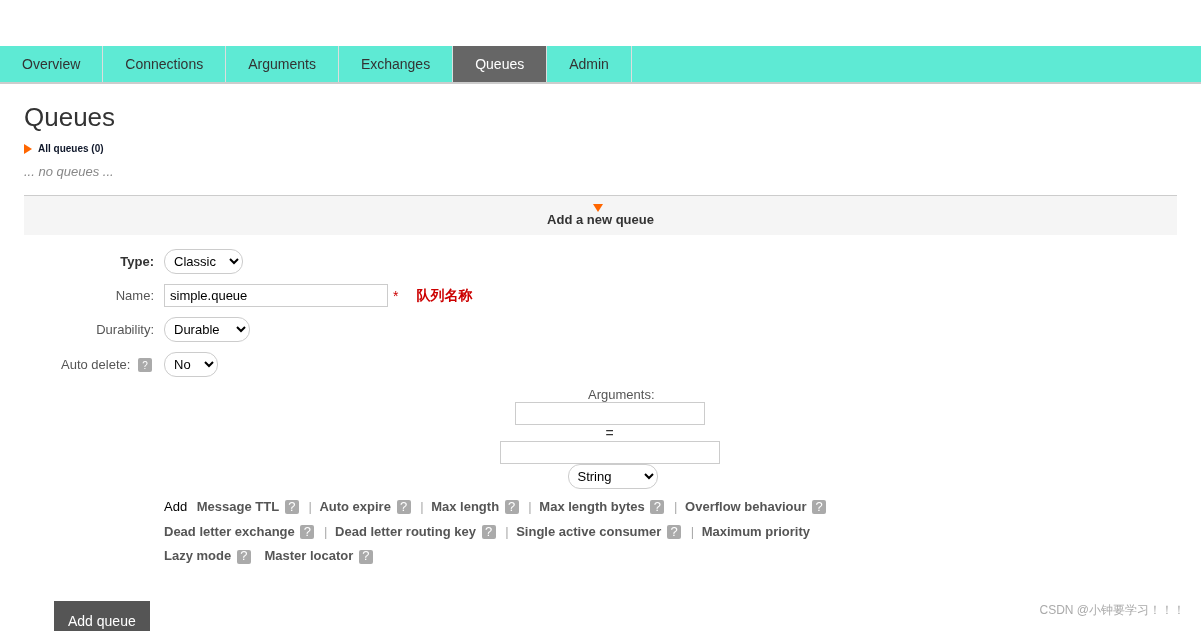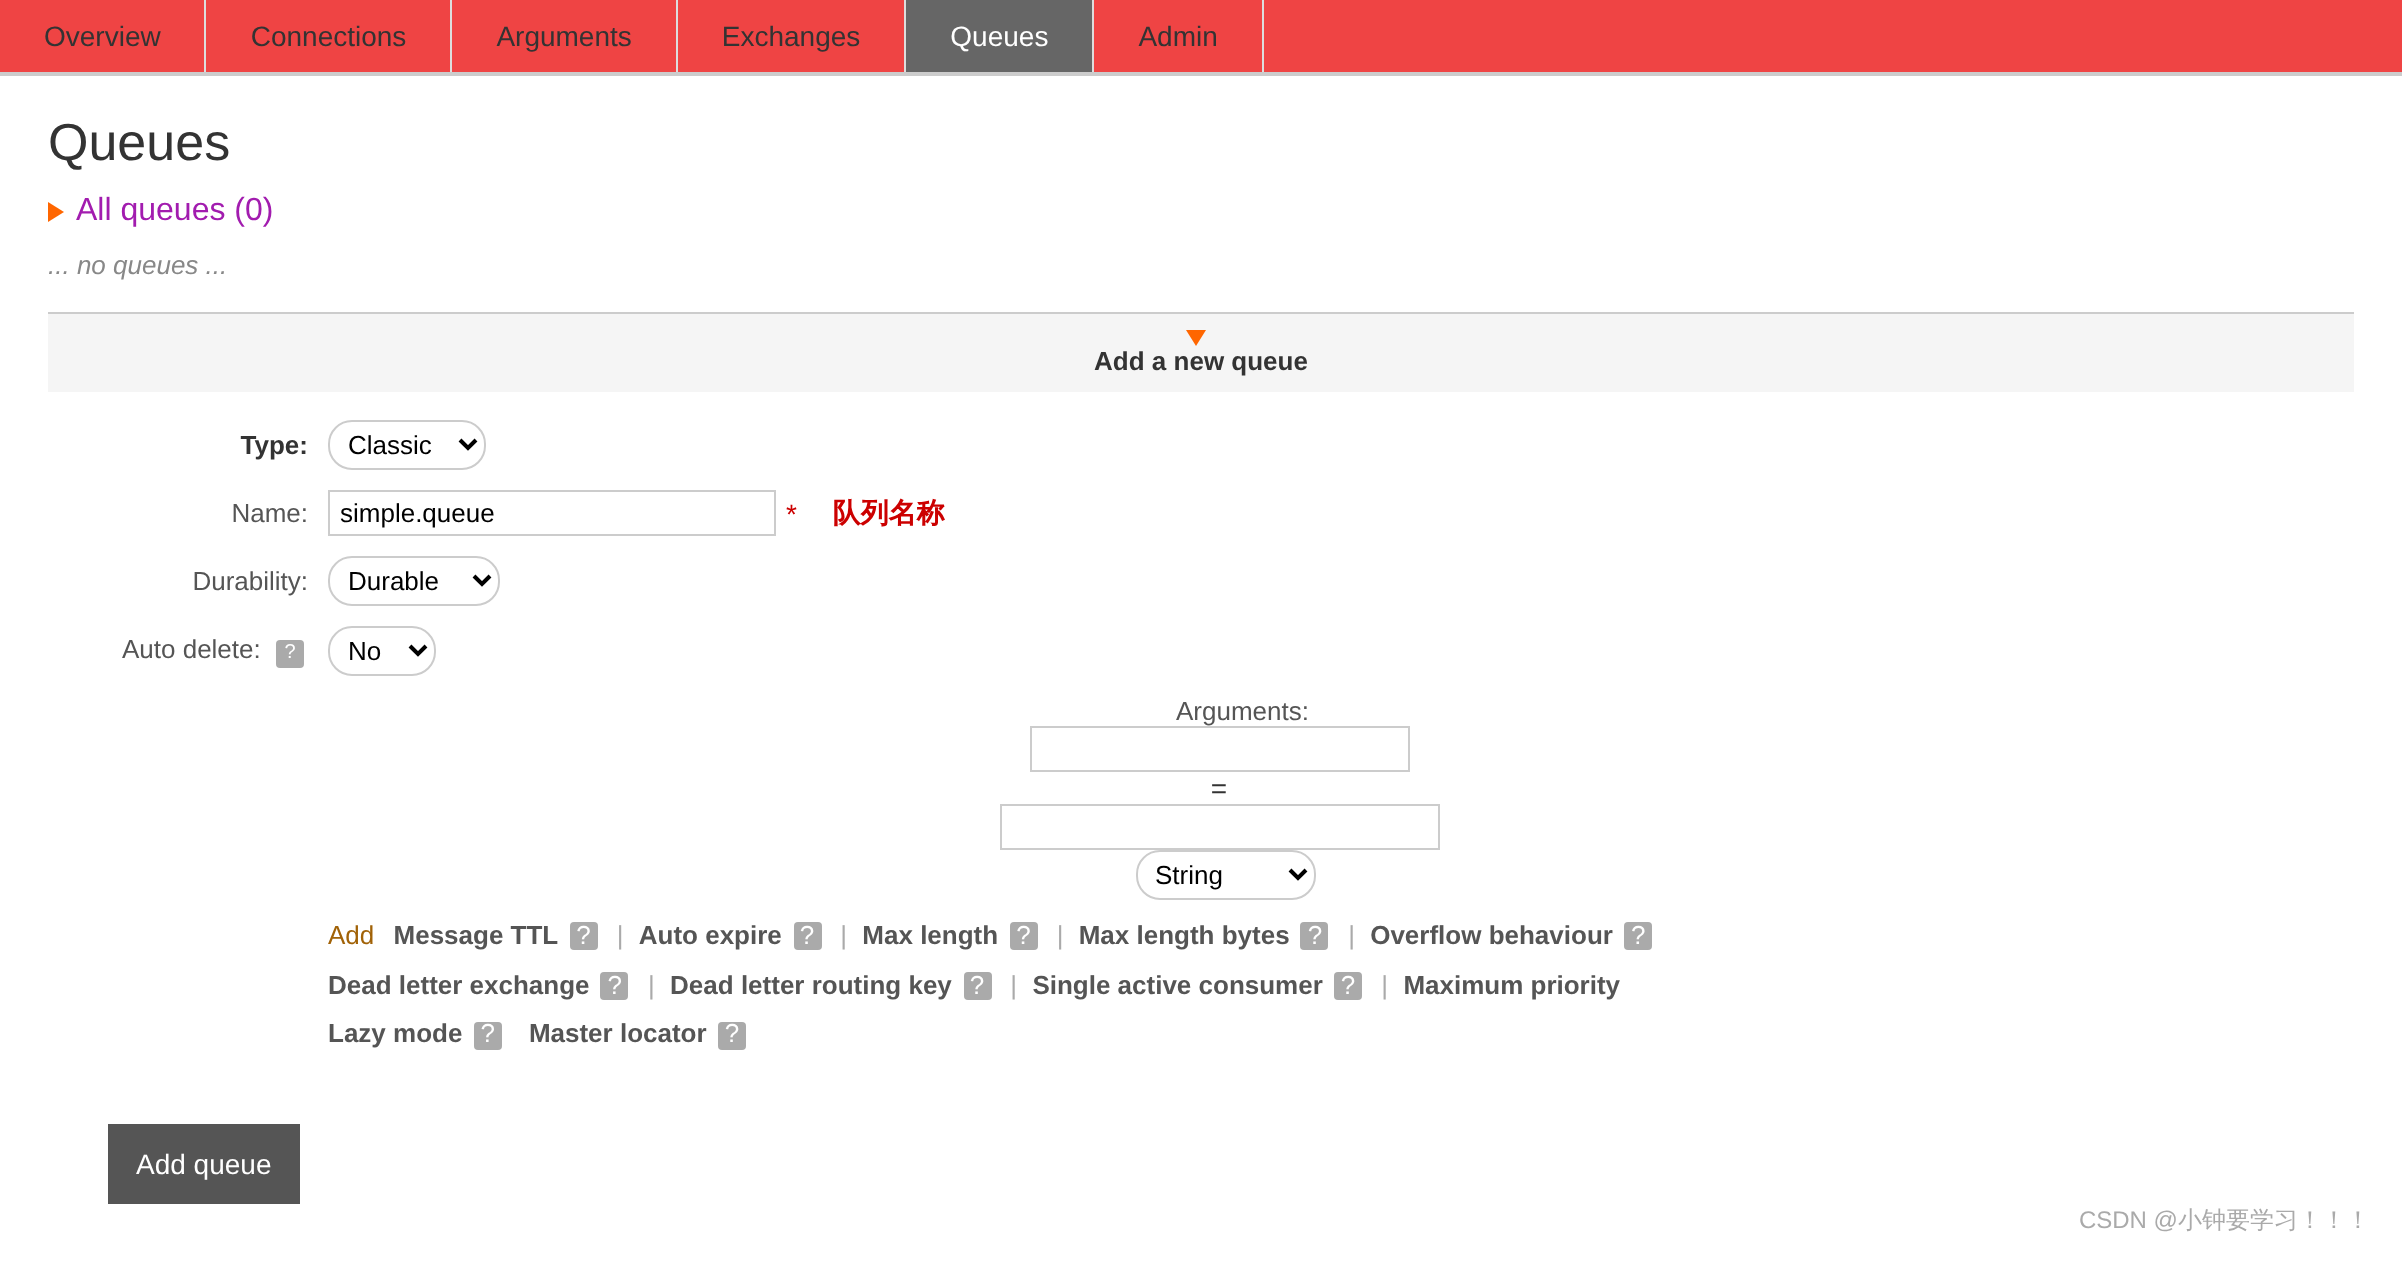--- a/index.html
+++ b/index.html
@@ -2,21 +2,22 @@
 <html><head>
   <meta charset="utf-8">
   <style>
     * { box-sizing: border-box; margin: 0; padding: 0; }
     body { font-family: Arial, sans-serif; font-size: 13px; color: #333; background: #fff; }
 
     
     .top-nav {
       display: flex;
       border-bottom: 2px solid #ccc;
-      background: #ef4444;
+      background: #5eead4;
+      margin-top: 46px;
     }
     .top-nav a {
       display: block;
       padding: 10px 22px;
       text-decoration: none;
       color: #333;
       font-size: 14px;
       border-right: 1px solid #ddd;
     }
     .top-nav a.active {
@@ -36,23 +37,23 @@
       margin-bottom: 10px;
     }
 
     .all-queues-section {
       margin-bottom: 8px;
     }
     .all-queues-toggle {
       display: flex;
       align-items: center;
       cursor: pointer;
-      font-weight: normal;
-      font-size: 16px;
-      color: #a21caf;
+      font-weight: bold;
+      font-size: 10px;
+      color: #0f172a;
     }
     .triangle-right {
       width: 0; height: 0;
       border-top: 5px solid transparent;
       border-bottom: 5px solid transparent;
       border-left: 8px solid #f60;
       margin-right: 6px;
     }
 
     .no-queues {
@@ -152,21 +153,21 @@
     }
     .arguments-value-input {
       width: 220px;
     }
     .type-select {
       margin-left: 6px;
       width: 90px;
     }
 
     .add-label {
-      color: #a16207;
+      color: #000000;
       font-size: 13px;
       margin-right: 6px;
     }
 
     .argument-links {
       margin-left: 110px;
       line-height: 1.9;
     }
     .argument-links span {
       font-size: 13px;

